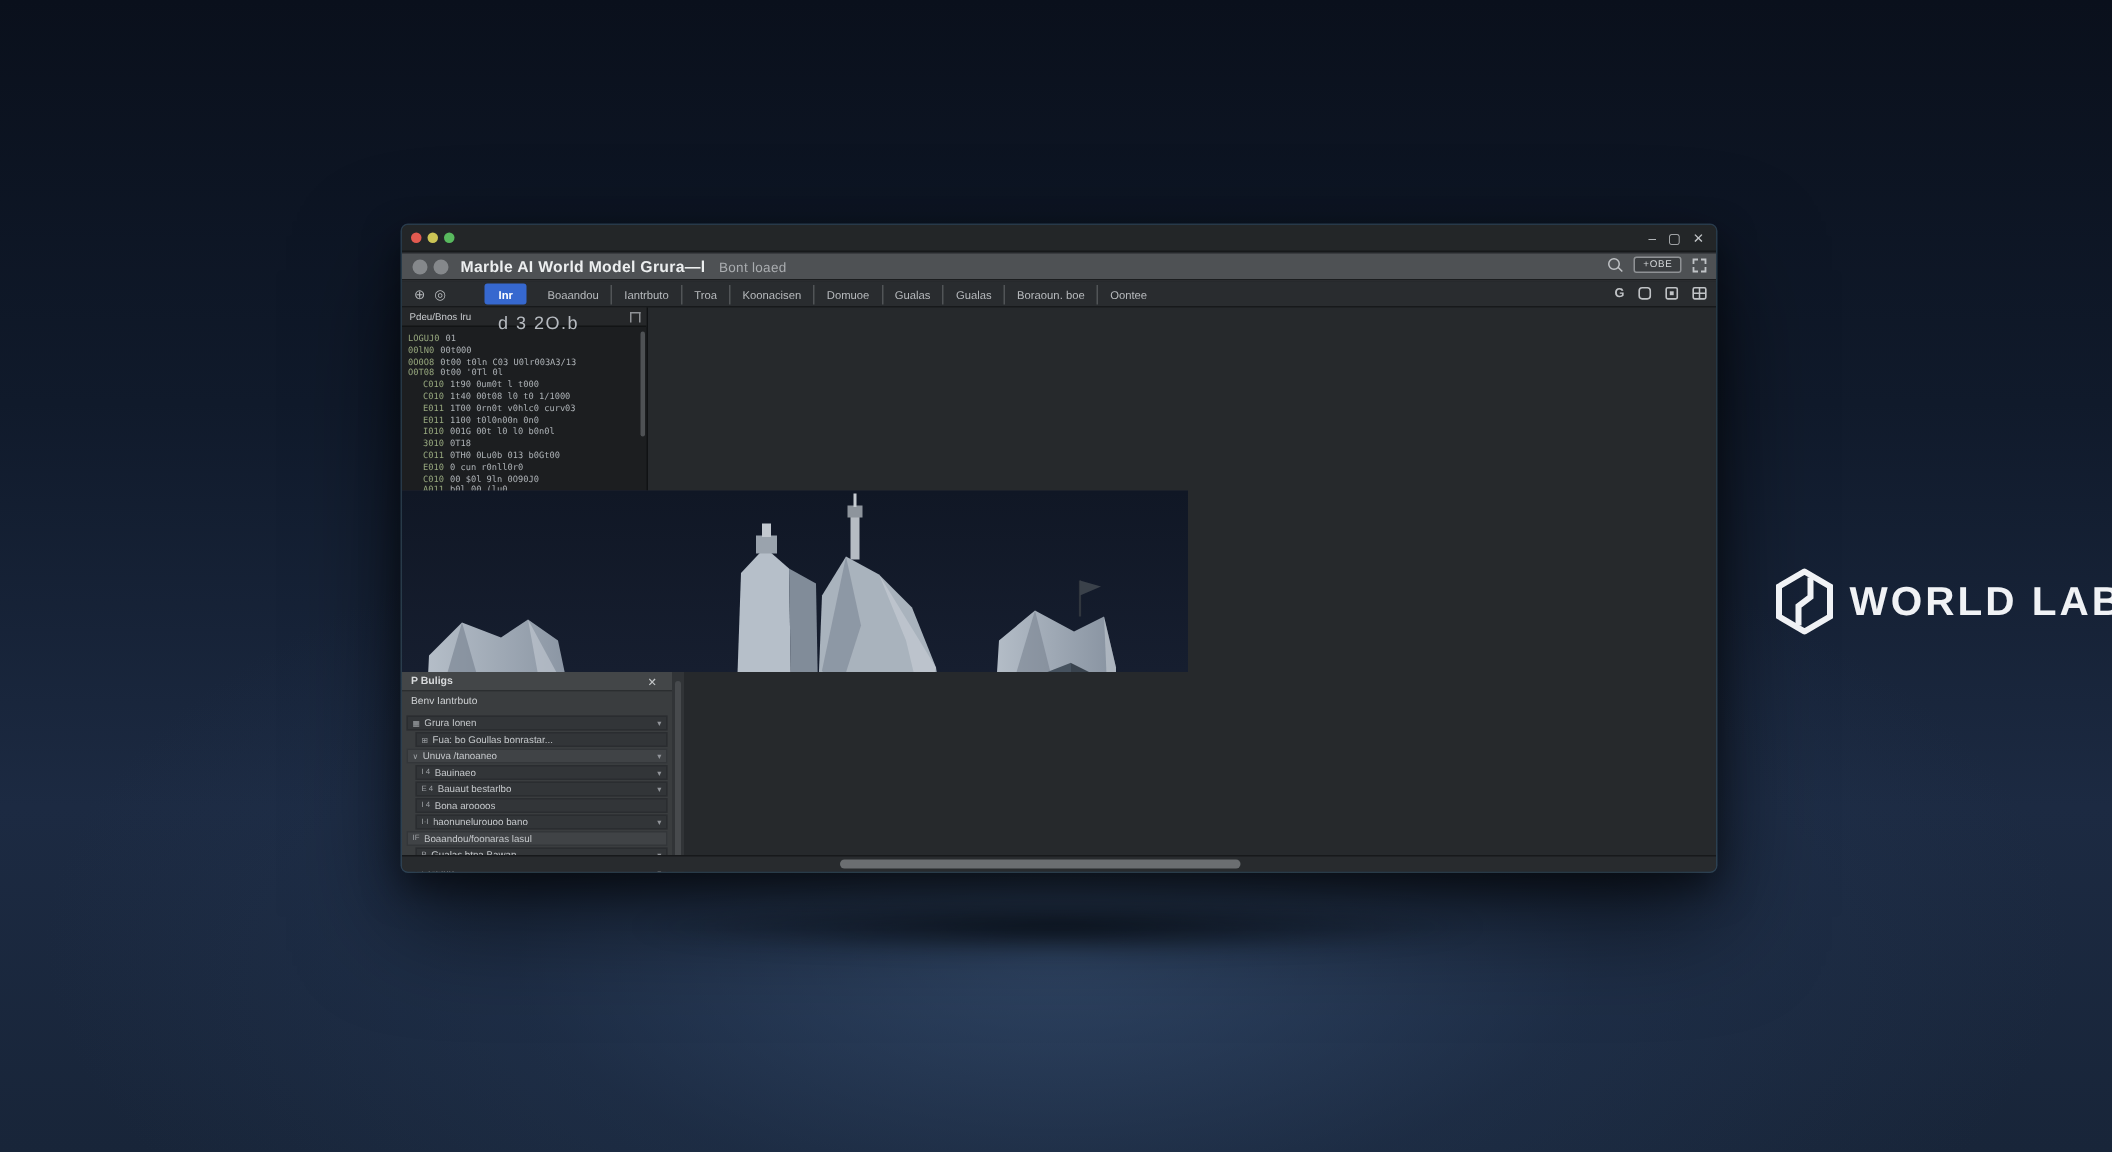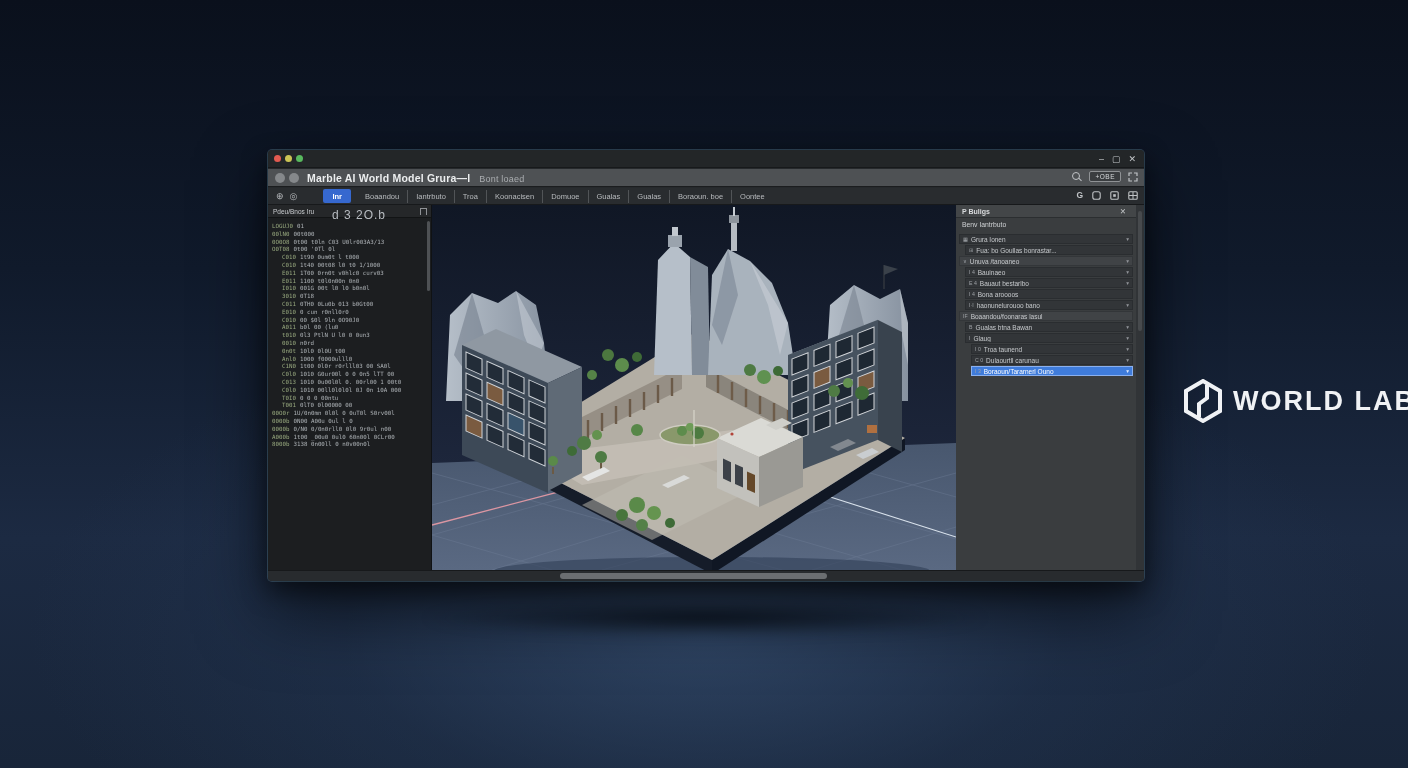--- a/index.html
+++ b/index.html
@@ -40,21 +40,21 @@
 
   .tabbar { position:absolute; left:0; top:38px; width:876px; height:17px; background:#292c2f; border-bottom:1px solid #17191b; display:flex; align-items:center; }
   .tabbar-left-icons { display:flex; gap:6px; margin-left:8px; color:#b4b7ba; font-size:9px; line-height:17px; }
   .tab-strip { display:flex; align-items:center; margin-left:10px; height:17px;padding-left:16px; }
   .tab { font-size:7.5px; color:#b8bbbe; padding:2px 8px; border-right:1px solid #515457; white-space:nowrap; cursor:default; }
   .tab:last-child { border-right:none; }
   .tab.active { background:#3668cf; color:#ffffff; border-radius:2px; border-right:none; margin-right:6px; padding:2.5px 9px; font-weight:bold; }
   .tabbar-right-icons { position:absolute; right:6px; top:2px; display:flex; gap:9px; align-items:center; color:#c0c3c6; }
   .gicon { font-size:8.5px; font-weight:bold; color:#c0c3c6; }
 
-  .win-body { position:absolute; left:0; top:55px; width:956px; height:365px; display:flex; }
+  .win-body { position:absolute; left:0; top:55px; width:956px; height:365px; display:flex;flex-direction:column; }
 
   
   .left-panel { position:relative; width:164px; height:365px; background:#1c1e20; border-right:1px solid #101214; }
   .lp-header { position:absolute; left:0; top:0; width:100%; height:13px; background:#252729; border-bottom:1px solid #121415; }
   .lp-header-label { position:absolute; left:5px; top:3px; font-size:6.5px; color:#c8cbce; }
   .lp-header-icon { position:absolute; right:4px; top:3px; width:7px; height:7px; border:1px solid #8f9296; border-bottom:none; }
   .lp-overlay { position:absolute; left:64px; top:3px; font-size:12px; color:rgba(198,203,208,0.9); letter-spacing:1px; z-index:2; }
   .log { position:absolute; left:4px; top:18px; width:152px; font-family:"DejaVu Sans Mono", monospace; font-size:5.8px; line-height:7.8px; white-space:nowrap; }
   .logline.ind1 { padding-left:10px; }
   .la { color:#97a87e; margin-right:4px; }

